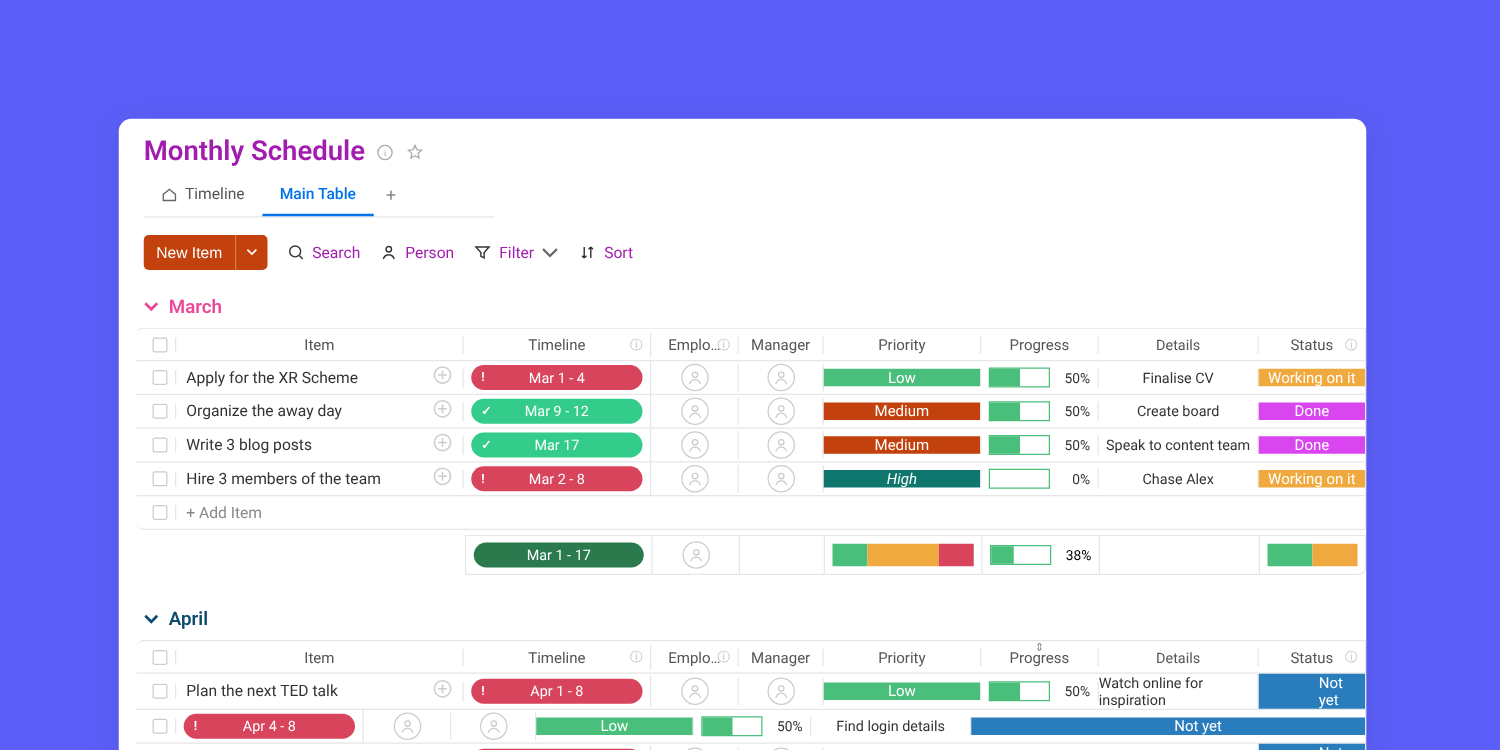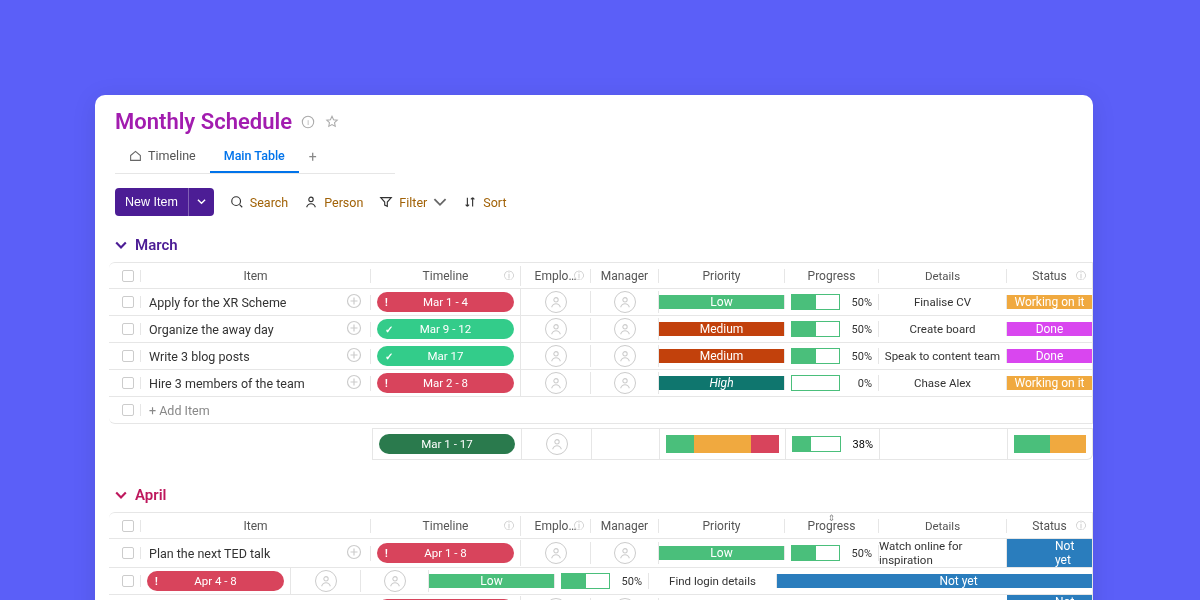--- a/index.html
+++ b/index.html
@@ -53,45 +53,45 @@
 .tab.active { color: #0073ea; border-bottom-color: #0073ea; font-weight: 500; }
 .tab-add { padding: 8px 10px; color: #888; cursor: pointer; font-size: 14px; }
 .tab-underline { margin: 0 20px; border-bottom: 1px solid #e6e6e6; width: 280px; margin-bottom: 14px; }
 .toolbar {
   display: flex;
   align-items: center;
   gap: 16px;
   padding: 0 20px 16px 20px;
 }
 .new-item-btn {
-  background: #4c1d95;
+  background: #c2410c;
   color: #fff;
   border: none;
   border-radius: 4px;
   font-size: 12.5px;
   display: flex;
   align-items: center;
   overflow: hidden;
 }
 .new-item-btn .lbl { padding: 7px 10px; }
 .new-item-btn .caret { padding: 7px 8px; border-left: 1px solid rgba(255,255,255,0.3); }
-.tbtn { display: flex; align-items: center; gap: 6px; color: #a16207; font-size: 12.5px; cursor: pointer; }
+.tbtn { display: flex; align-items: center; gap: 6px; color: #a21caf; font-size: 12.5px; cursor: pointer; }
 .tbtn svg { width: 14px; height: 14px; }
 
 .group { padding: 0 0 22px 14px; }
 .group-head {
   display: flex;
   align-items: center;
   gap: 8px;
   padding: 4px 0 8px 6px;
   font-size: 15px;
   font-weight: 600;
 }
-.group-head.march { color: #4c1d95; }
-.group-head.april { color: #be185d; align-items: center; }
+.group-head.march { color: #ec4899; }
+.group-head.april { color: #0c4a6e; align-items: center; }
 .caret-down { display: inline-flex; }
 .grid {
   border: 1px solid #e6e6e6;
   border-left: none;
   border-radius: 6px 0 0 6px;
   overflow: hidden;
 }
 .row {
   display: flex;
   align-items: center;

